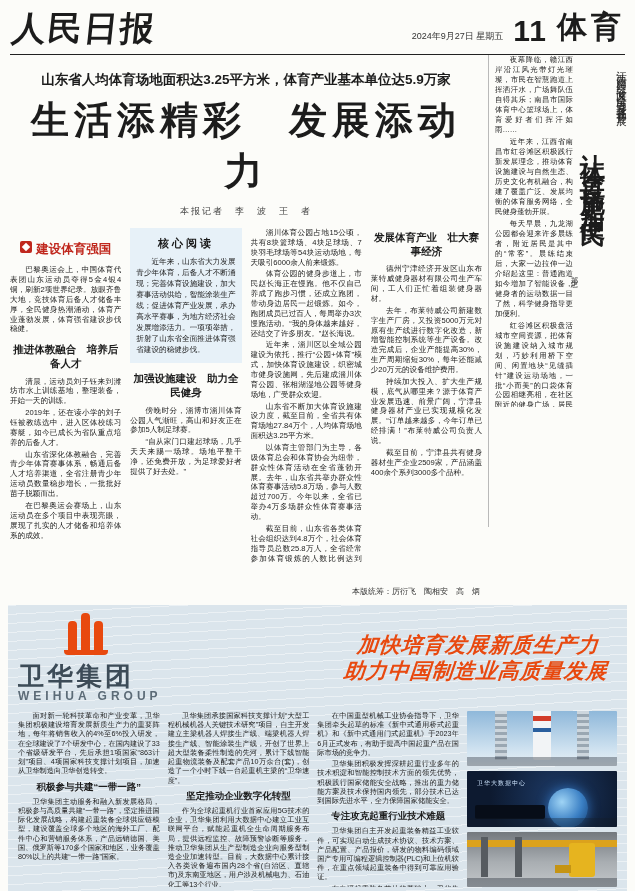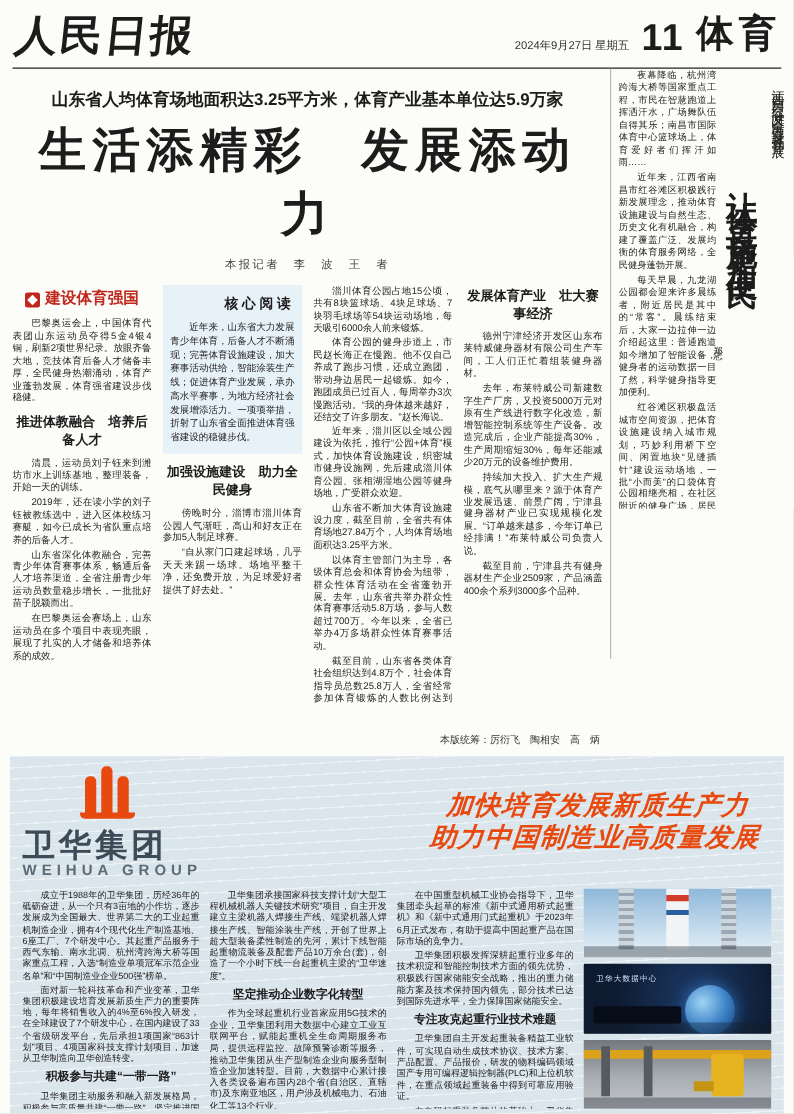--- a/index.html
+++ b/index.html
@@ -16,25 +16,25 @@
   
   .content{display:flex;padding:0 6px 0 10px;}
   .main{width:478px;}
   .kicker{text-align:center;font-size:13.5px;font-weight:bold;margin:16px 0 4px;}
   .headline{text-align:center;font-size:38px;font-weight:900;letter-spacing:5px;margin:6px 0 2px;}
   .byline{text-align:center;font-size:9px;color:#444;margin:8px 0 10px;letter-spacing:2px;}
   .cols{display:flex;gap:9px;height:336px;overflow:hidden;}
   .col{flex:1;min-width:0;font-size:7.6px;line-height:1.3;text-align:justify;overflow:hidden;}
   .col p{margin:0 0 2px;text-indent:2em;}
   .subhead{font-weight:bold;font-size:10.5px;text-align:center;text-indent:0 !important;margin:8px 0 6px !important;line-height:1.35;}
-  .col-logo{color:#c0281e;font-weight:bold;font-size:12.5px;display:flex;align-items:flex-end;gap:4px;justify-content:center;margin:2px 0 8px;}
+  .col-logo{color:#c0281e;font-weight:bold;font-size:12.5px;display:flex;align-items:flex-start;gap:4px;justify-content:center;margin:13px 0 8px;}
   .col-logo-icon{width:12px;height:12px;background:#c0281e;border-radius:2px;display:inline-block;position:relative;}
   .col-logo-icon:after{content:"";position:absolute;inset:3px;background:#fff;transform:rotate(45deg);}
   .corebox{background:#e7f1f8;padding:8px 6px;margin-bottom:6px;}
-  .corebox h4{margin:0 0 6px;font-size:11px;text-align:right;letter-spacing:3px;}
+  .corebox h4{margin:0 0 6px;font-size:11px;text-align:center;letter-spacing:3px;}
   .corebox p{text-indent:2em;margin:0;font-size:7.6px;line-height:1.45;}
   .footnote{text-align:right;font-size:8px;color:#333;margin:22px 2px 0;font-family:Liberation Mono, monospace;}
   
   .sidebar{flex:1;border-left:1px solid #b9b9b9;margin-left:6px;padding-left:6px;position:relative;height:472px;}
   .sb-top{display:flex;height:352px;overflow:hidden;}
   .sb-text{width:78px;font-size:7.4px;line-height:1.35;text-align:justify;overflow:hidden;}
   .sb-text p{margin:0 0 2px;text-indent:2em;}
   .sb-vert{position:relative;width:56px;flex:none;}
   .v{writing-mode:vertical-rl;}
   .sb-kicker{position:absolute;right:0;top:8px;font-size:10.5px;letter-spacing:3px;color:#222;height:250px;}
@@ -160,21 +160,21 @@
           <p>持续加大投入、扩大生产规模，底气从哪里来？源于体育产业发展迅速、前景广阔，宁津县健身器材产业已实现规模化发展。“订单越来越多，今年订单已经排满！”布莱特威公司负责人说。</p>
           <p>截至目前，宁津县共有健身器材生产企业2509家，产品涵盖400余个系列3000多个品种。</p>
         </div>
       </div>
       <div class="footnote">本版统筹：厉衍飞　陶相安　高　炳</div>
     </div>
 
     <div class="sidebar">
       <div class="sb-top">
         <div class="sb-text">
-          <p>夜幕降临，杭州湾跨海大桥等国家重点工程，市民在智慧跑道上挥洒汗水，广场舞队伍自得其乐；南昌市国际体育中心篮球场上，体育爱好者们挥汗如雨……</p>
+          <p>夜幕降临，赣江西岸沿江风光带灯光璀璨，市民在智慧跑道上挥洒汗水，广场舞队伍自得其乐；南昌市国际体育中心篮球场上，体育爱好者们挥汗如雨……</p>
           <p>近年来，江西省南昌市红谷滩区积极践行新发展理念，推动体育设施建设与自然生态、历史文化有机融合，构建了覆盖广泛、发展均衡的体育服务网络，全民健身蓬勃开展。</p>
           <p>每天早晨，九龙湖公园都会迎来许多晨练者，附近居民是其中的“常客”。晨练结束后，大家一边拉伸一边介绍起这里：普通跑道如今增加了智能设备，健身者的运动数据一目了然，科学健身指导更加便利。</p>
           <p>红谷滩区积极盘活城市空间资源，把体育设施建设纳入城市规划，巧妙利用桥下空间、闲置地块“见缝插针”建设运动场地，一批“小而美”的口袋体育公园相继亮相，在社区附近的健身广场，居民感受到浓浓的运动氛围。</p>
         </div>
         <div class="sb-vert">
           <div class="v sb-kicker">江西南昌红谷滩区全民健身蓬勃开展</div>
           <div class="v sb-headline">让体育设施更加便民</div>
           <div class="v sb-byline">郑少忠</div>
         </div>
       </div>
@@ -197,21 +197,20 @@
         </div>
         <div class="ad-headline">
           <div class="l1">加快培育发展新质生产力</div>
           <div class="l2">助力中国制造业高质量发展</div>
         </div>
       </div>
 
       <div class="ad-mid">
 
         <div class="ad-col">
-          <p>成立于1988年的卫华集团，历经36年的砥砺奋进，从一个只有3亩地的小作坊，逐步发展成为全国最大、世界第二大的工业起重机制造企业，拥有4个现代化生产制造基地、6座工厂、7个研发中心。其起重产品服务于西气东输、南水北调、杭州湾跨海大桥等国家重点工程，入选“制造业单项冠军示范企业名单”和“中国制造业企业500强”榜单。</p>
           <p>面对新一轮科技革命和产业变革，卫华集团积极建设培育发展新质生产力的重要阵地，每年将销售收入的4%至6%投入研发，在全球建设了7个研发中心，在国内建设了33个省级研发平台，先后承担1项国家“863计划”项目、4项国家科技支撑计划项目，加速从卫华制造向卫华创造转变。</p>
           <p class="ad-sub">积极参与共建“一带一路”</p>
           <p>卫华集团主动服务和融入新发展格局，积极参与高质量共建“一带一路”，坚定推进国际化发展战略，构建起重装备全球供应链模型，建设覆盖全球多个地区的海外工厂、配件中心和营销服务体系，产品远销德国、美国、俄罗斯等170多个国家和地区，业务覆盖80%以上的共建“一带一路”国家。</p>
 
         </div>
 
         <div class="ad-col">
           <p>卫华集团承接国家科技支撑计划“大型工程机械机器人关键技术研究”项目，自主开发建立主梁机器人焊接生产线、端梁机器人焊接生产线、智能涂装生产线，开创了世界上超大型装备柔性制造的先河，累计下线智能起重物流装备及配套产品10万余台(套)，创造了一个小时下线一台起重机主梁的“卫华速度”。</p>
           <p class="ad-sub">坚定推动企业数字化转型</p>
           <p>作为全球起重机行业首家应用5G技术的企业，卫华集团利用大数据中心建立工业互联网平台，赋能起重机全生命周期服务布局，提供远程监控、故障预警诊断等服务，推动卫华集团从生产型制造企业向服务型制造企业加速转型。目前，大数据中心累计接入各类设备遍布国内28个省(自治区、直辖市)及东南亚地区，用户涉及机械电力、石油化工等13个行业。</p>

